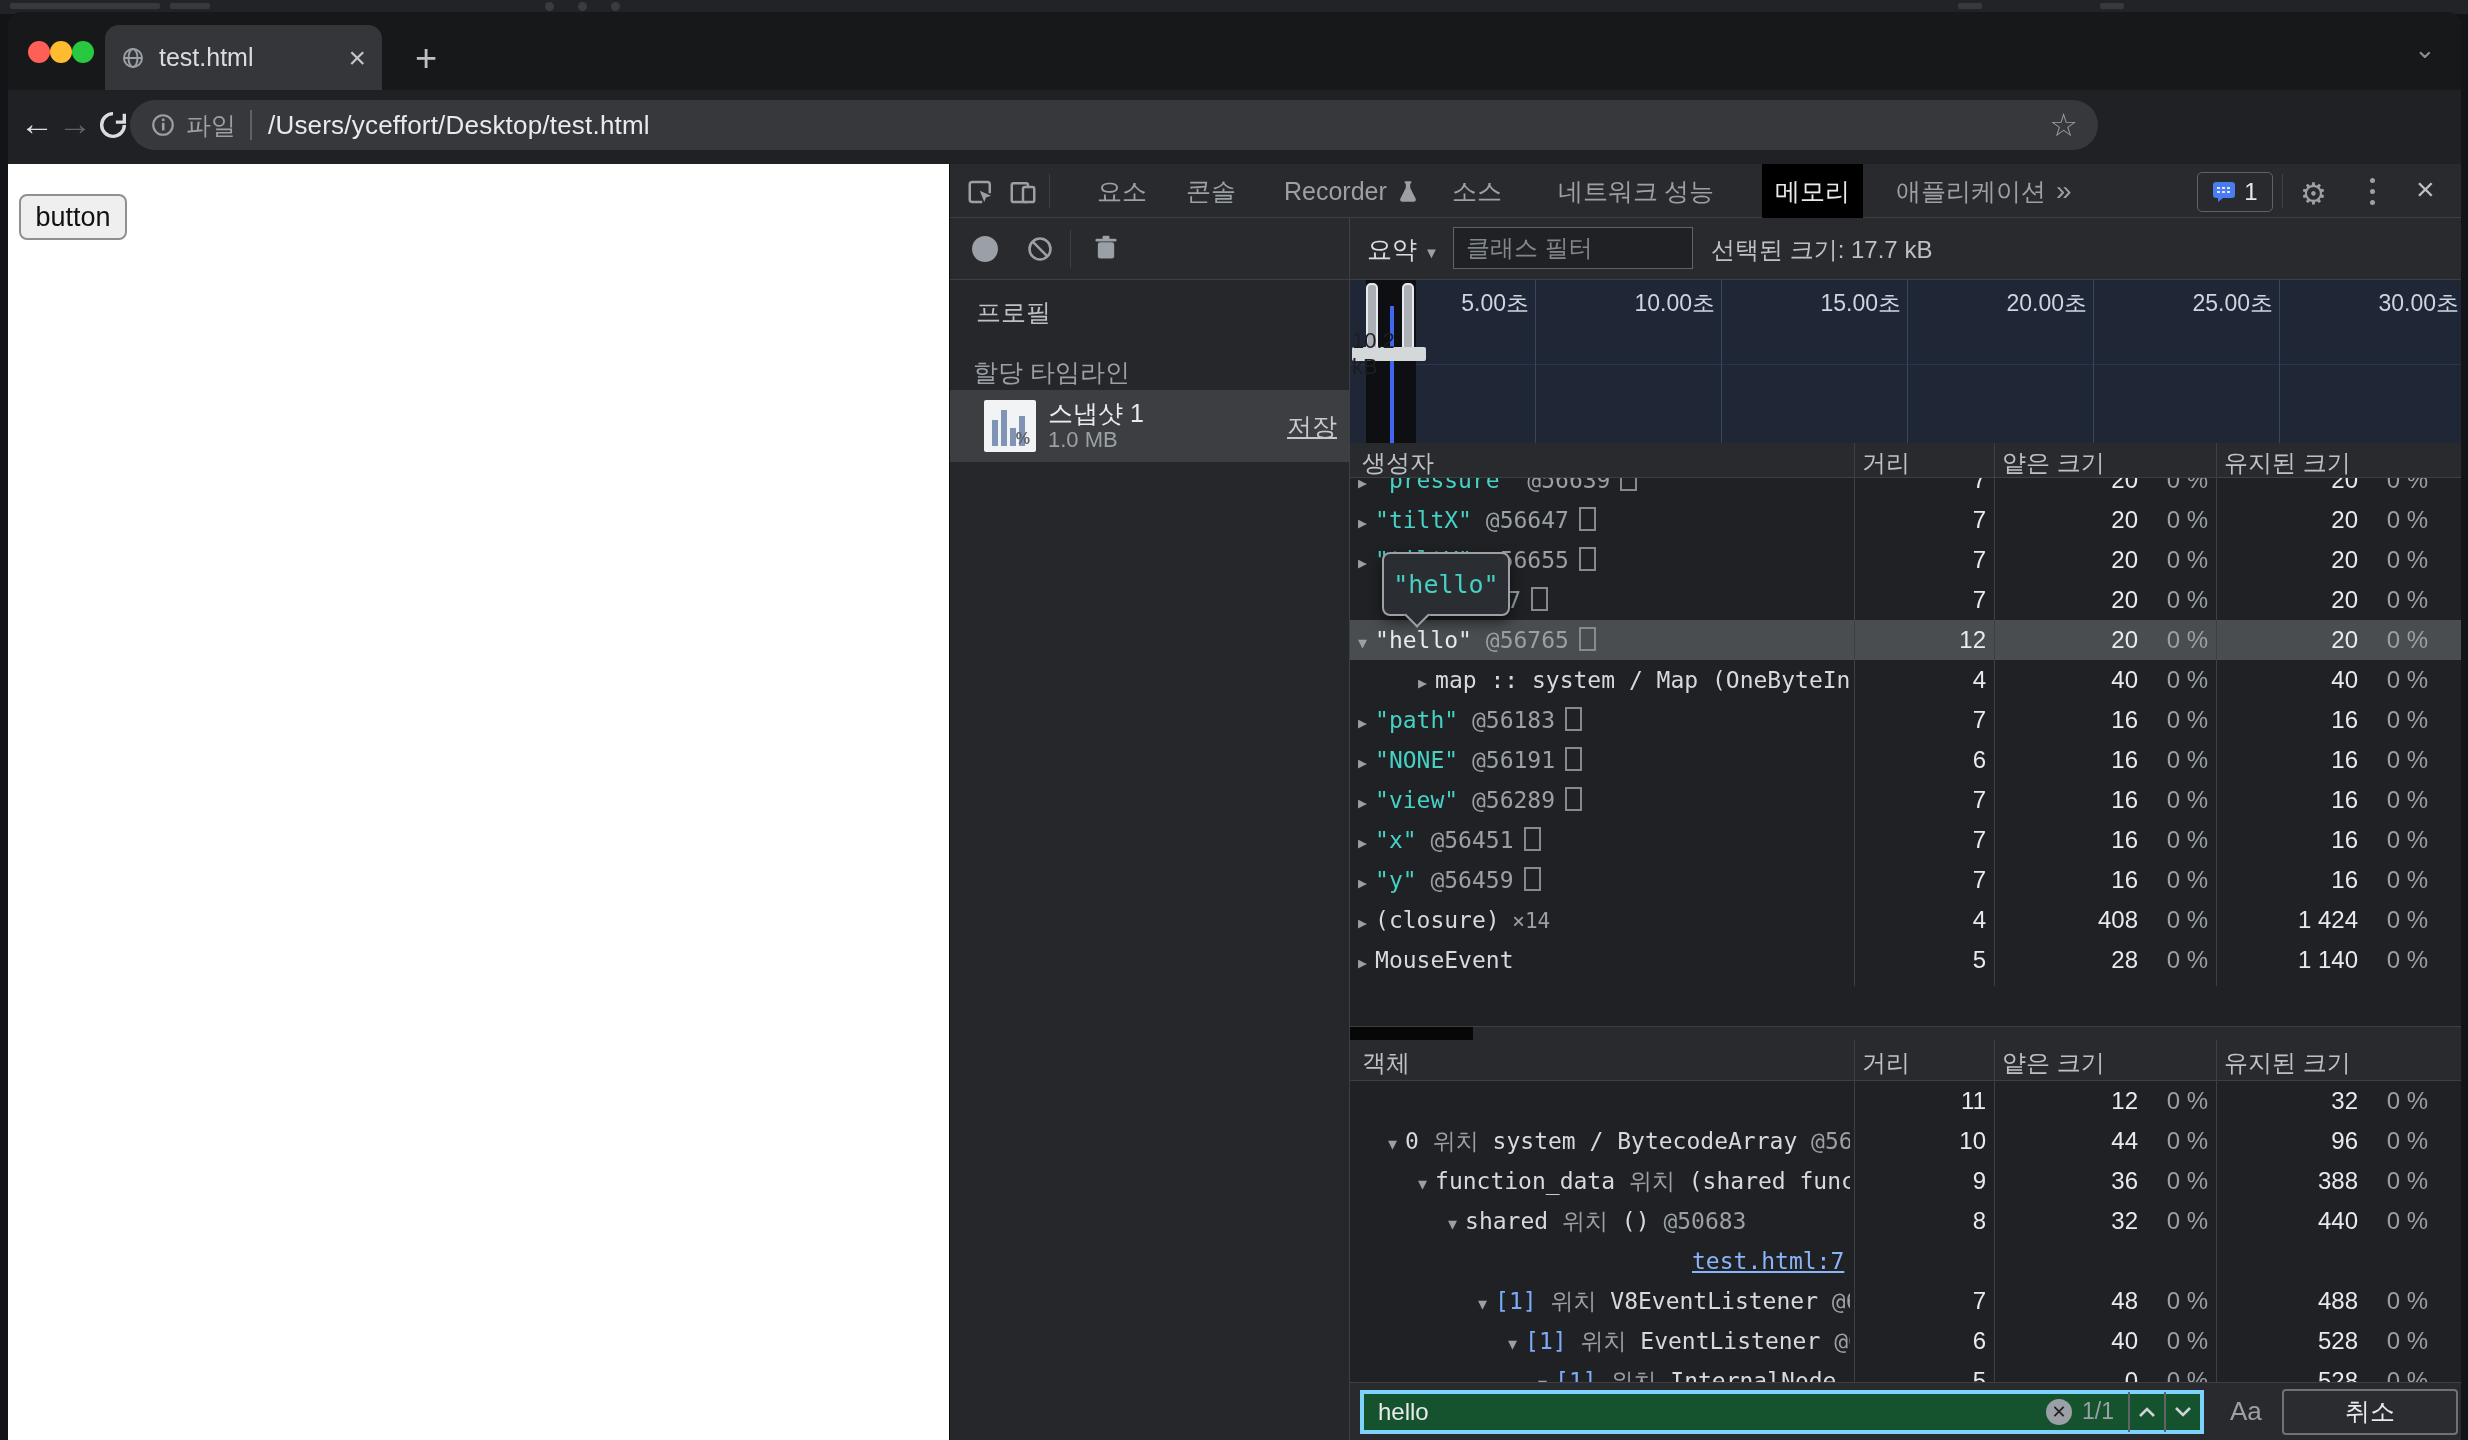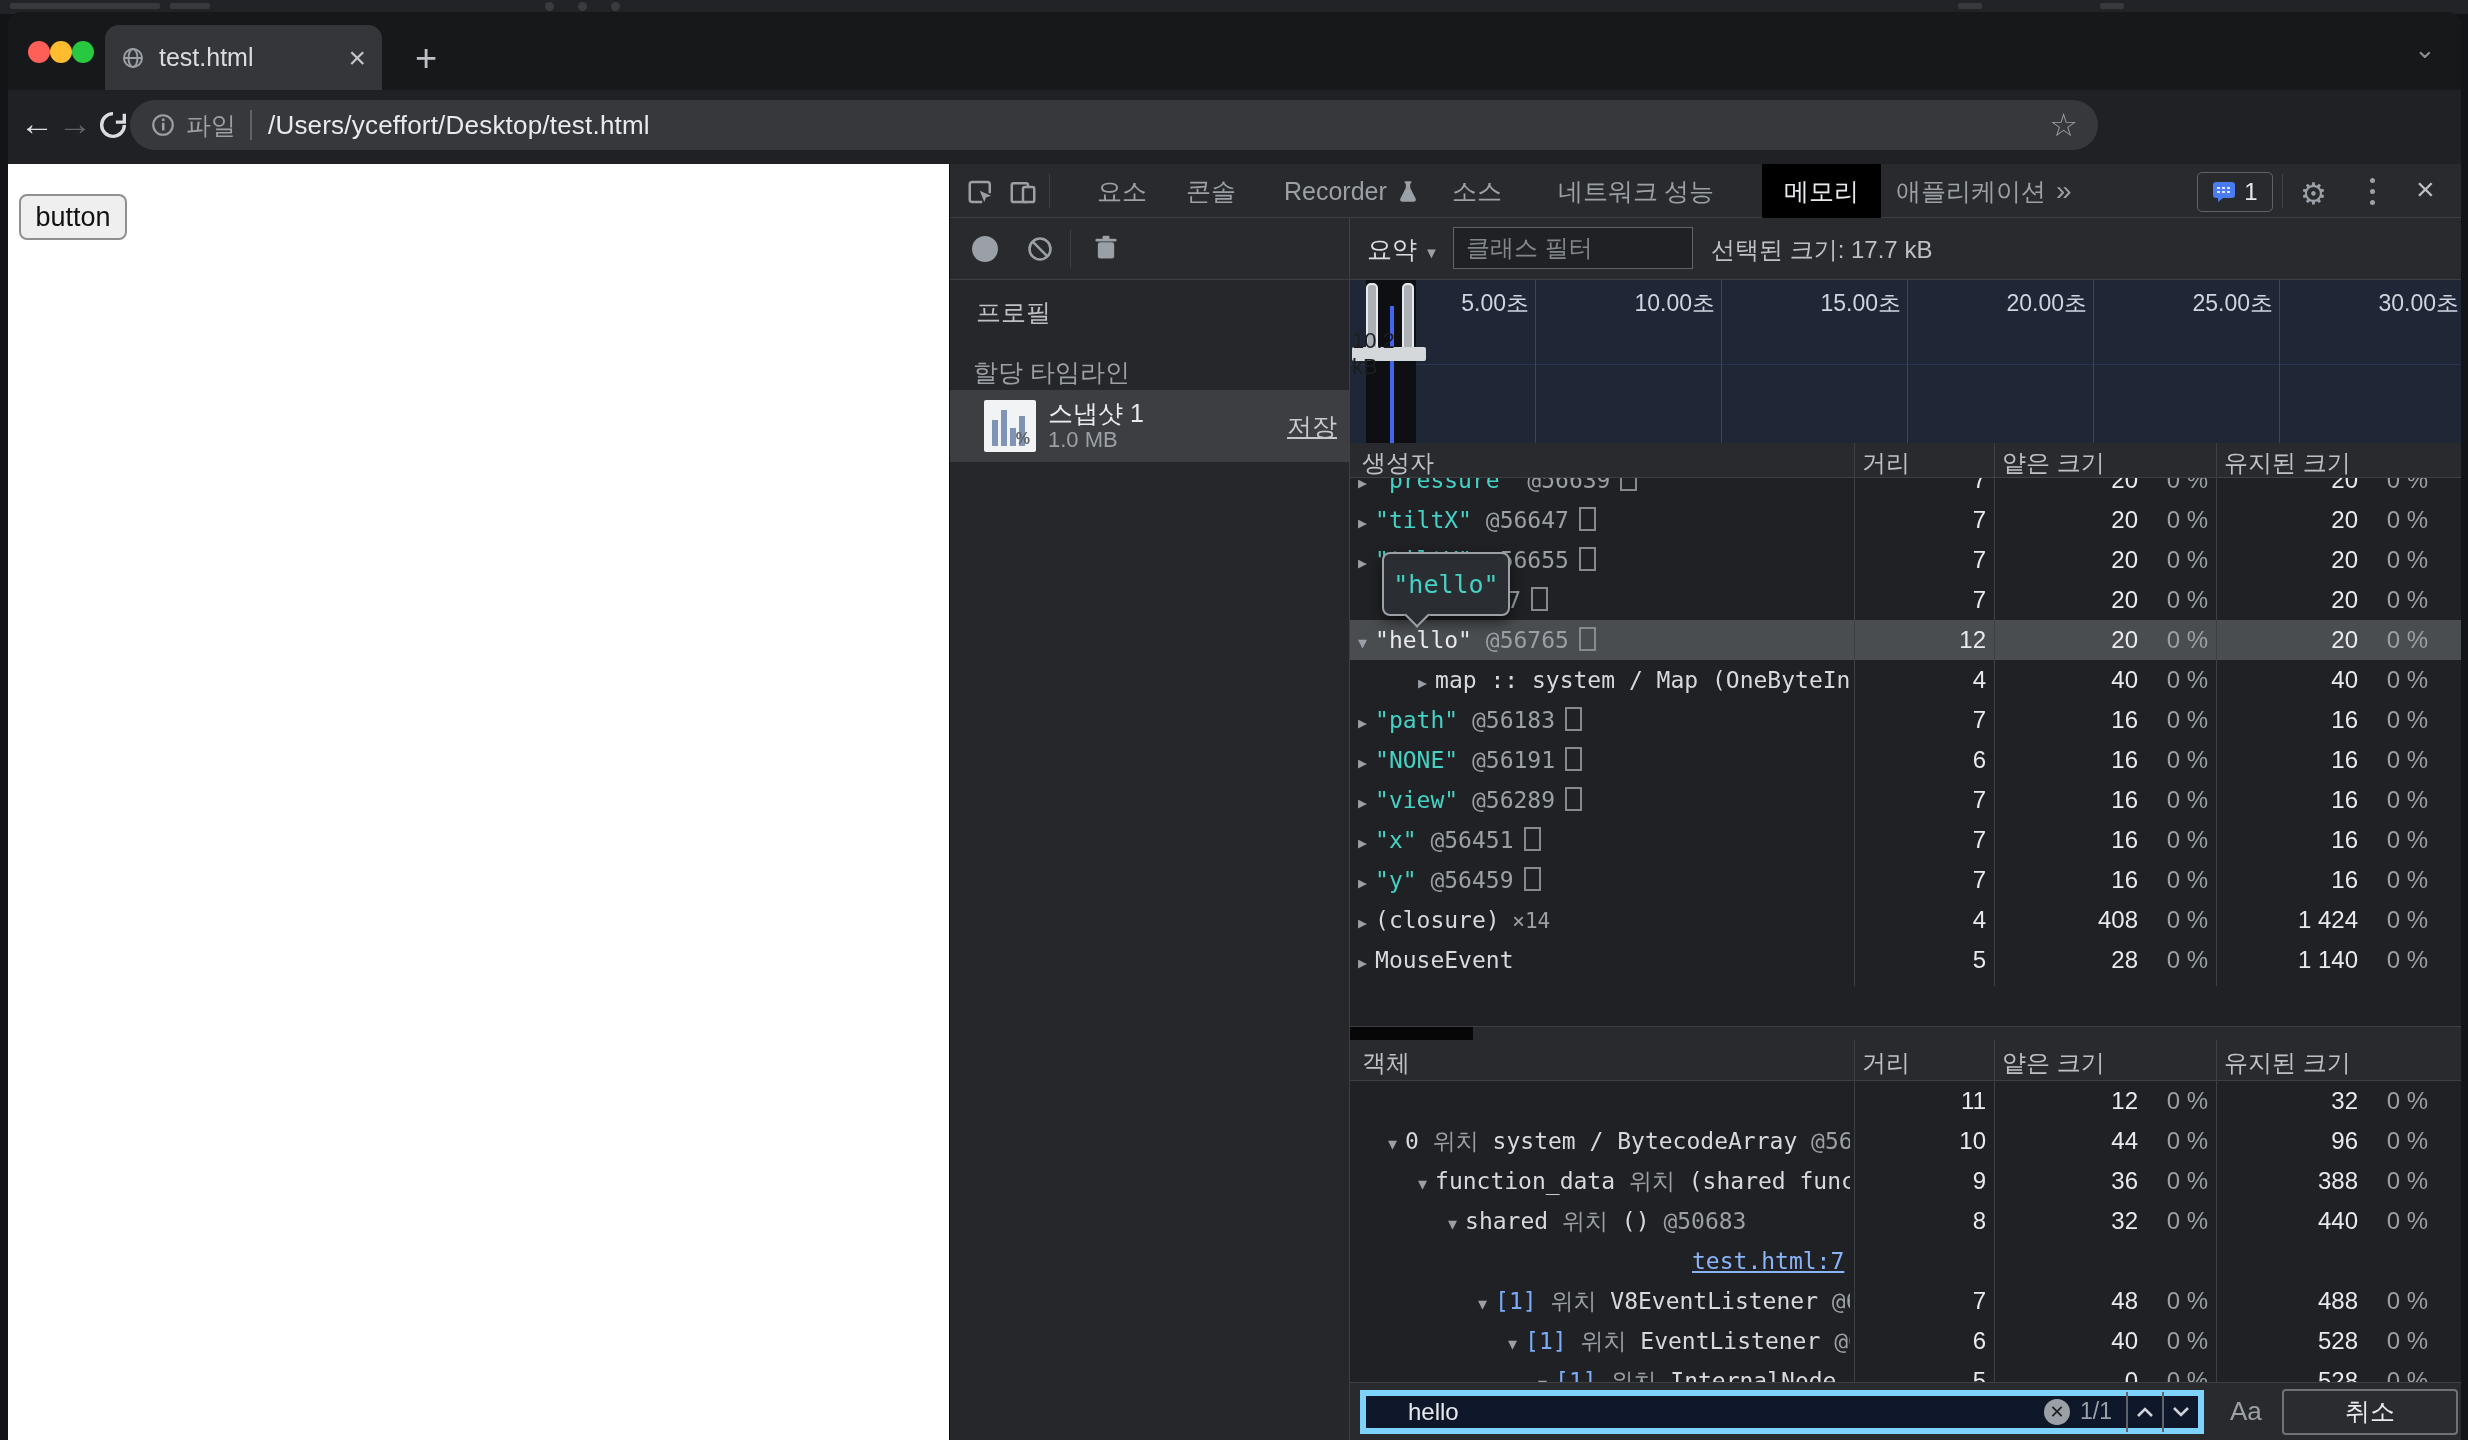--- a/index.html
+++ b/index.html
@@ -46,21 +46,21 @@
   .vdots{display:flex;flex-direction:column;gap:6px;align-items:center;}
   .vdots b{width:5px;height:5px;border-radius:50%;background:#dadce0;}
   
   .content{left:0;top:152px;width:100%;height:1276px;background:#fff;}
   .page-btn{left:11px;top:30px;width:104px;height:42px;background:#efefef;border:2px solid #8f9092;
     border-radius:8px;color:#111;font-size:27px;display:flex;align-items:center;justify-content:center;}
   
   .devtools{left:941px;top:0;width:1512px;height:1276px;background:#202124;border-left:1px solid #0c0d0f;box-sizing:border-box;}
   .dt-tabs{left:0;top:0;width:100%;height:54px;background:#292a2d;border-bottom:1px solid #3d4043;box-sizing:border-box;}
   .dtab{top:0;height:54px;display:flex;align-items:center;color:#9aa0a6;font-size:25px;}
-  .dtab.active{background:#000;color:#e8eaed;padding:0 22px;}
+  .dtab.active{background:#000;color:#e8eaed;padding:0 13px;}
   .dt-sep{width:1px;background:#3d4043;}
   .badge{left:1247px;top:8px;width:74px;height:38px;border:1px solid #5f6368;border-radius:5px;
     display:flex;align-items:center;justify-content:center;gap:8px;color:#e8eaed;font-size:24px;}
   .dt-toolbar{left:0;top:54px;width:100%;height:62px;background:#292a2d;border-bottom:1px solid #3d4043;box-sizing:border-box;}
   .filter-input{left:503px;top:9px;width:240px;height:42px;background:#202124;border:1px solid #5f6368;
     color:#e8eaed;font-size:24px;padding:0 12px;box-sizing:border-box;outline:none;
     font-family:"Liberation Sans","DejaVu Sans",sans-serif;}
   .filter-input::placeholder{color:#80868b;}
   .dt-vdiv{left:399px;top:54px;width:1px;height:1222px;background:#3d4043;z-index:4;}
   
@@ -119,22 +119,22 @@
     font-family:"DejaVu Sans Mono","Liberation Mono",monospace;font-size:25px;color:#45d2c4;}
   .tooltip:after{content:"";position:absolute;left:24px;bottom:-10px;width:16px;height:16px;
     background:#2a2e33;border-right:2px solid #9aa0a6;border-bottom:2px solid #9aa0a6;transform:rotate(45deg);}
   
   .ret-tabs{left:0;top:706px;width:1112px;height:54px;background:#292a2d;border-top:1px solid #3d4043;box-sizing:border-box;margin-top:40px;}
   .rtab{top:0;height:54px;display:flex;align-items:center;font-size:25px;color:#9aa0a6;padding:0 24px;}
   .rtab.active{background:#070707;color:#e8eaed;}
   
   .searchbar{left:0;top:1102px;width:1112px;height:58px;background:#292a2d;border-top:1px solid #3d4043;
     box-sizing:border-box;z-index:8;display:flex;align-items:center;}
-  .search-box{margin-left:10px;width:844px;height:44px;background:#0f172a;border:6px solid #7dd3fc;
-    box-sizing:border-box;display:flex;align-items:center;padding-left:28px;}
+  .search-box{margin-left:10px;width:844px;height:44px;background:#14532d;border:4px solid #7dd3fc;
+    box-sizing:border-box;display:flex;align-items:center;}
   .search-input{flex:1;background:transparent;border:none;outline:none;color:#e8eaed;font-size:24px;
     padding:0 14px;font-family:"Liberation Sans","DejaVu Sans",sans-serif;}
   .clear-btn{width:26px;height:26px;border-radius:50%;background:#9aa0a6;color:#202124;font-size:18px;
     display:flex;align-items:center;justify-content:center;font-weight:bold;}
   .match-count{color:#9aa0a6;font-size:23px;margin:0 14px 0 10px;}
   .nav-sep{width:2px;height:40px;background:#606468;}
   .snav{width:34px;height:40px;display:flex;align-items:center;justify-content:center;}
   .case-btn{color:#9aa0a6;font-size:26px;margin-left:26px;}
   .cancel-btn{margin-left:auto;margin-right:4px;width:176px;height:46px;border:2px solid #6e7276;border-radius:4px;
     background:#2a2c2f;color:#e8eaed;font-size:25px;display:flex;align-items:center;justify-content:center;box-sizing:border-box;}

